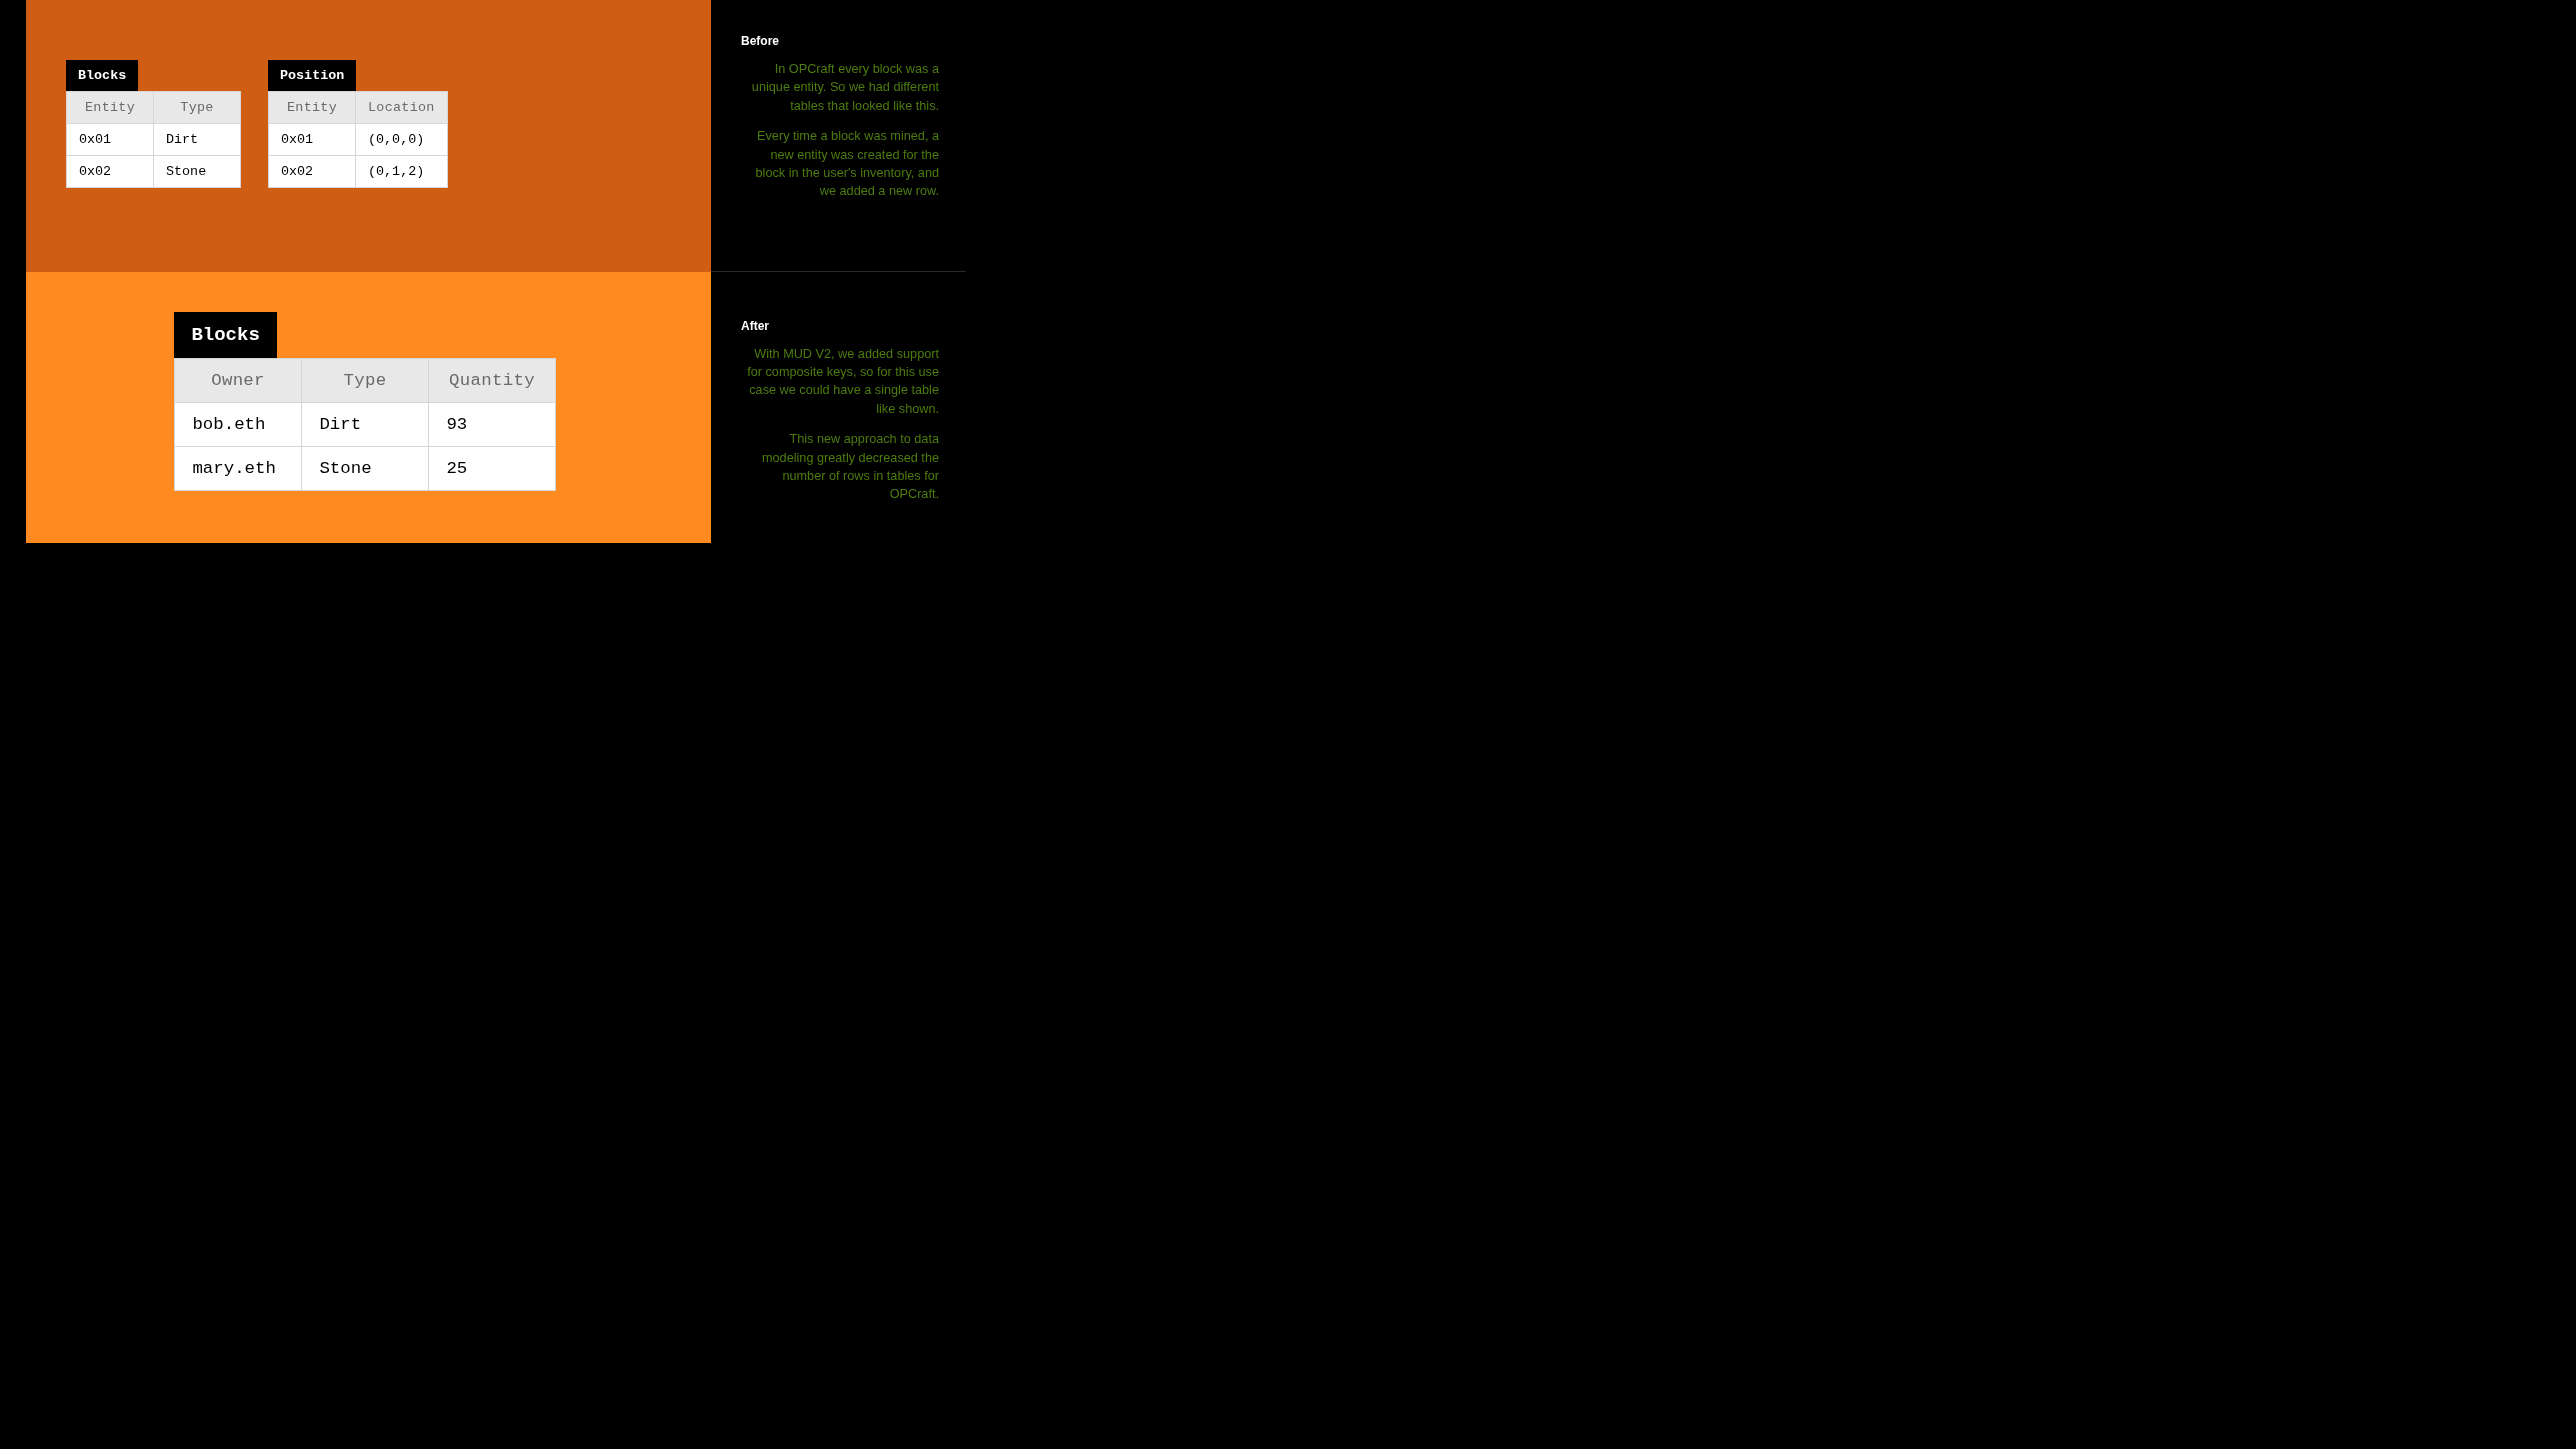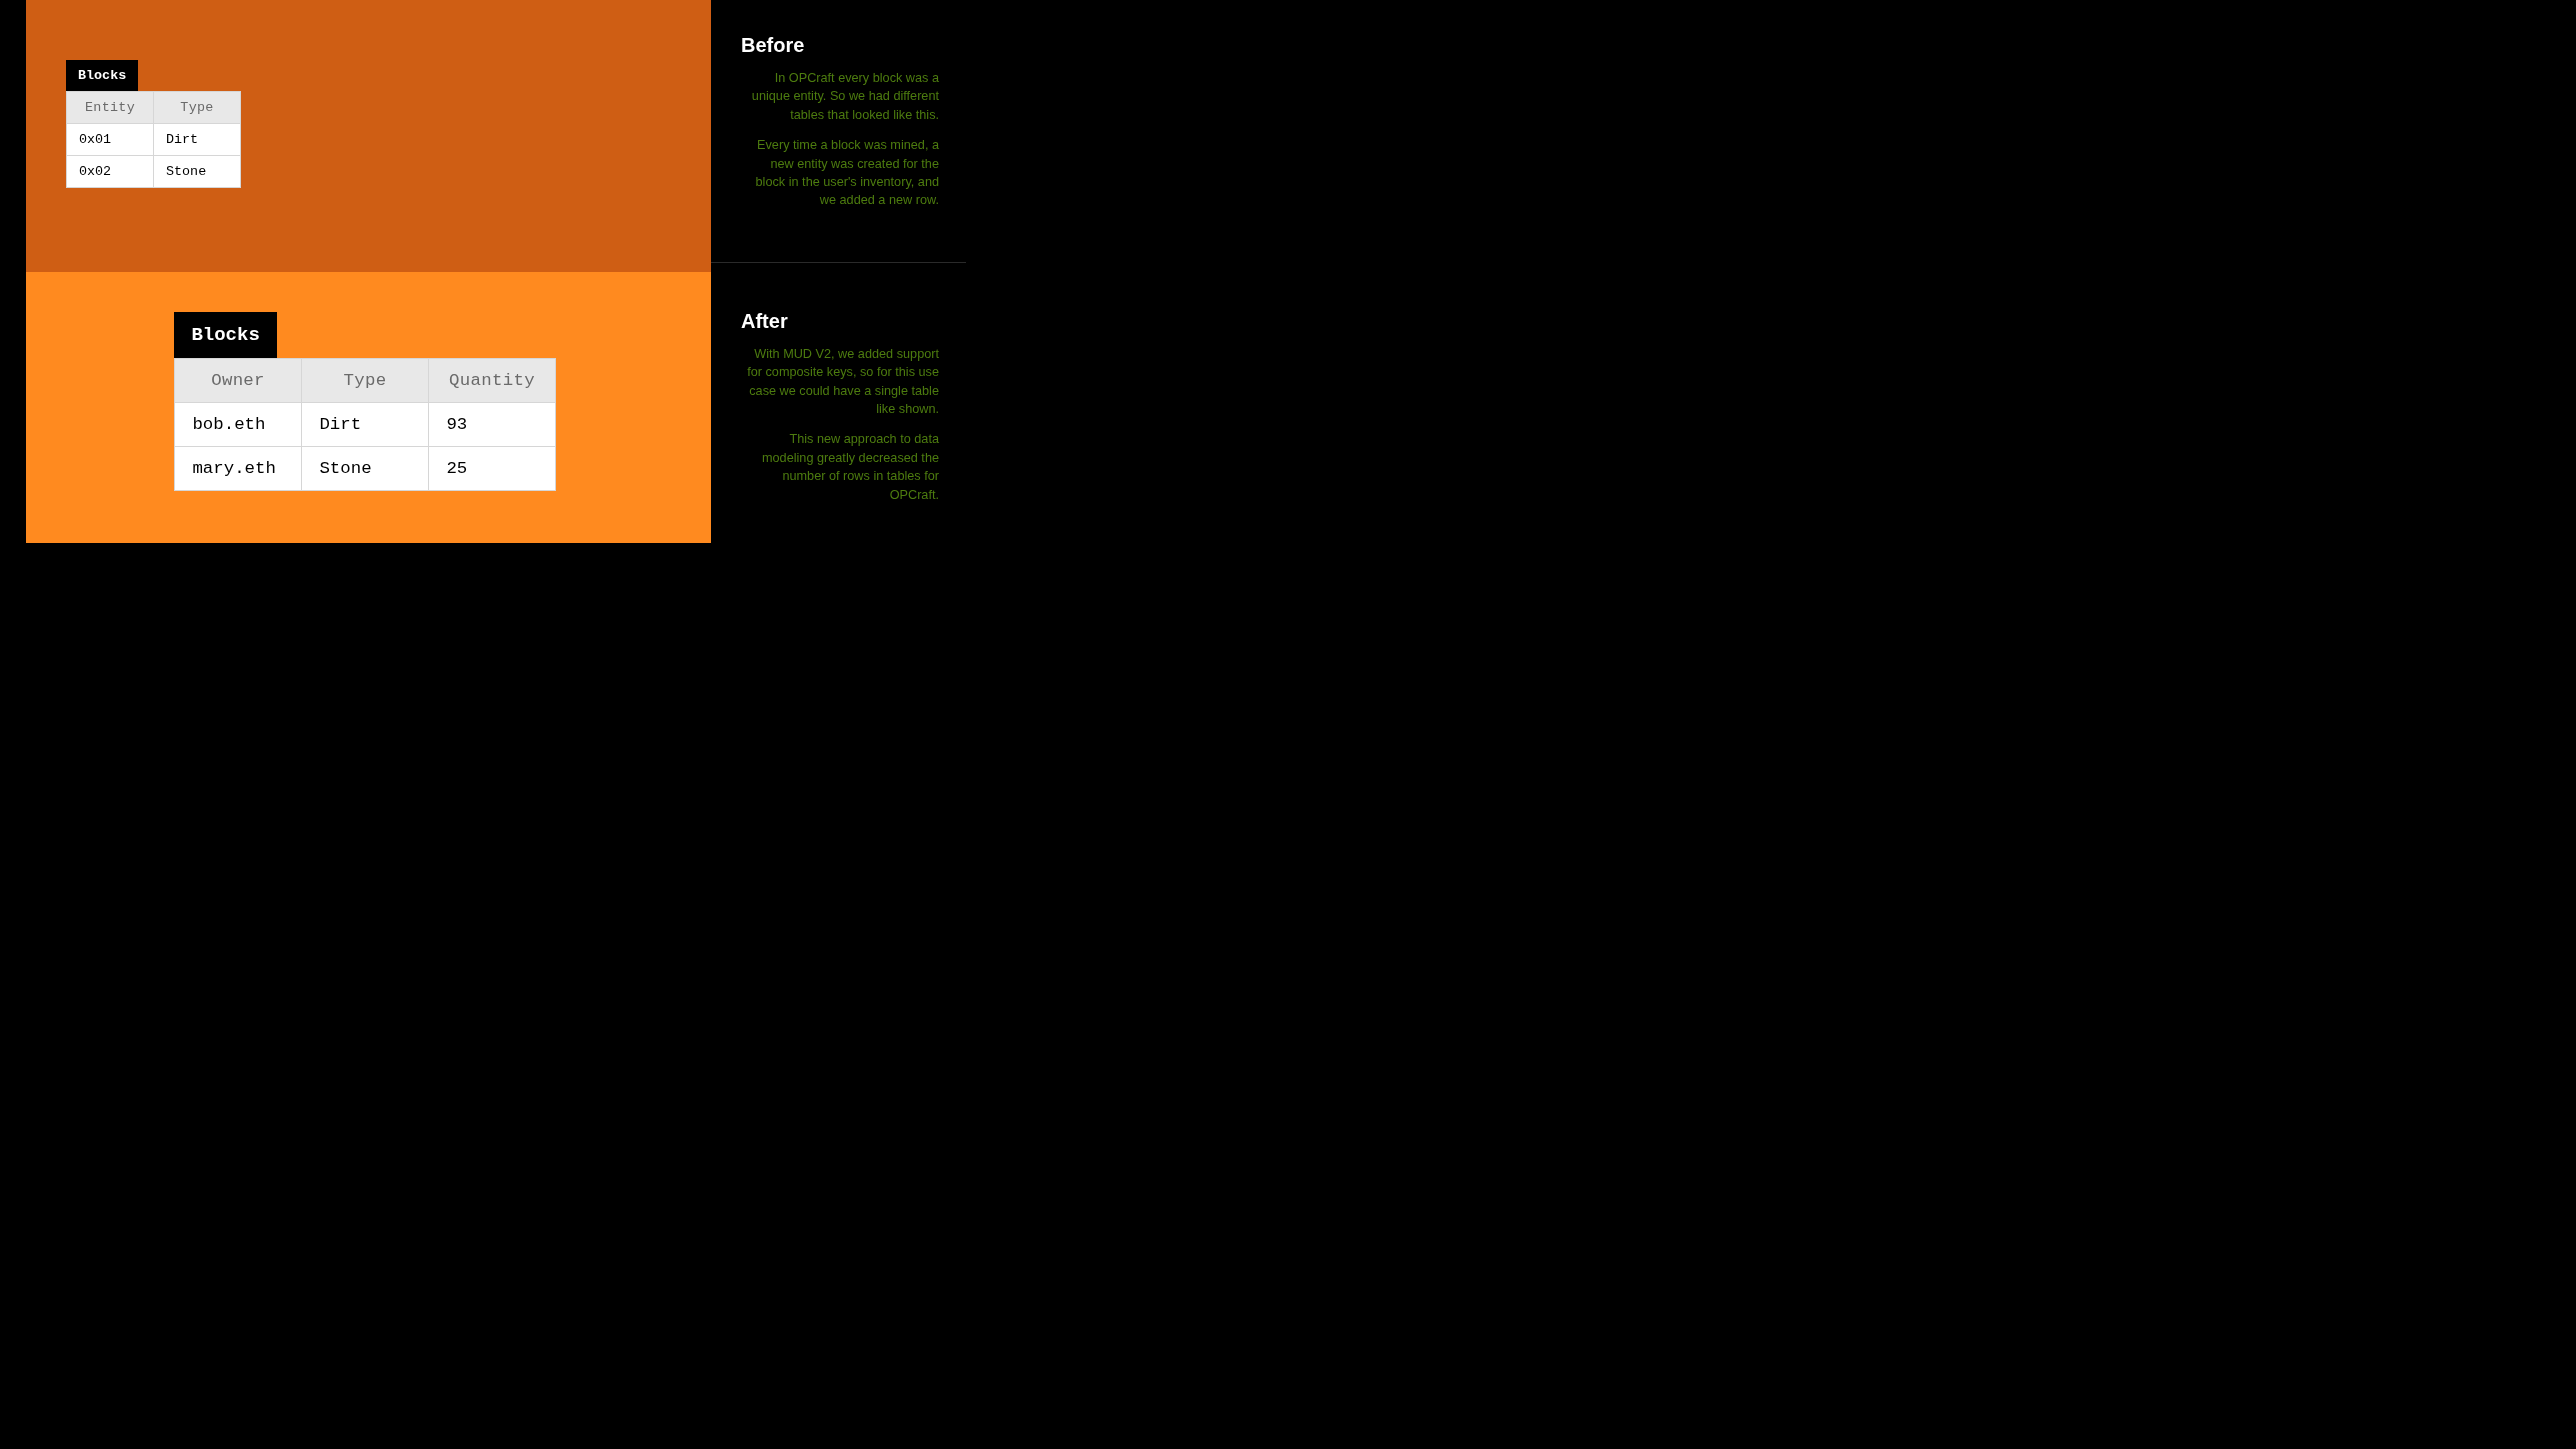--- a/index.html
+++ b/index.html
@@ -74,21 +74,21 @@
     padding: 12px 17.4px;
     min-width: 127px;
   }
   .side-block {
     padding: 34px 27px 27px 30px;
     color: #fff;
   }
   .side-block.top { border-bottom: 0.7px solid #2a2a2a; height: 50%; }
   .side-block.bottom { padding-top: 47px; }
   .side-block h2 {
-    font-size: 20px;
+    font-size: 12px;
     font-weight: 700;
     margin-bottom: 12px;
   }
   .side-block p {
     font-size: 12.7px;
     line-height: 1.45;
     margin-bottom: 12px;
     color: #4d7c0f;
     text-align: right;
   }
@@ -113,20 +113,39 @@
           <td>Dirt</td>
         </tr>
         <tr>
           <td>0x02</td>
           <td>Stone</td>
         </tr>
       </tbody>
         </table>
     </div>
 
+    <div class="tbl-wrap">
+      <div class="tbl-title">Position</div>
+      <table>
+        <tbody>
+            <tr>
+          <th>Entity</th>
+          <th>Location</th>
+        </tr>
+        <tr>
+          <td>0x01</td>
+          <td>(0,0,0)</td>
+        </tr>
+        <tr>
+          <td>0x02</td>
+          <td>(0,1,2)</td>
+        </tr>
+      </tbody>
+        </table>
+    </div>
 
 
   </div>
 
   <div class="panel-bottom">
     <div class="tbl-wrap">
       <div class="tbl-title big">Blocks</div>
       <table class="big-table">
         <tbody>
             <tr>

